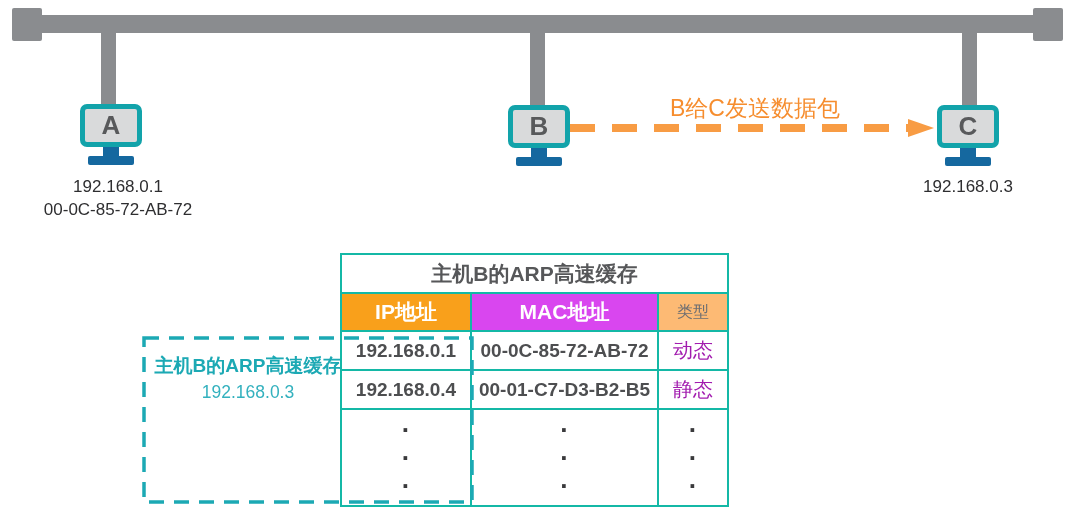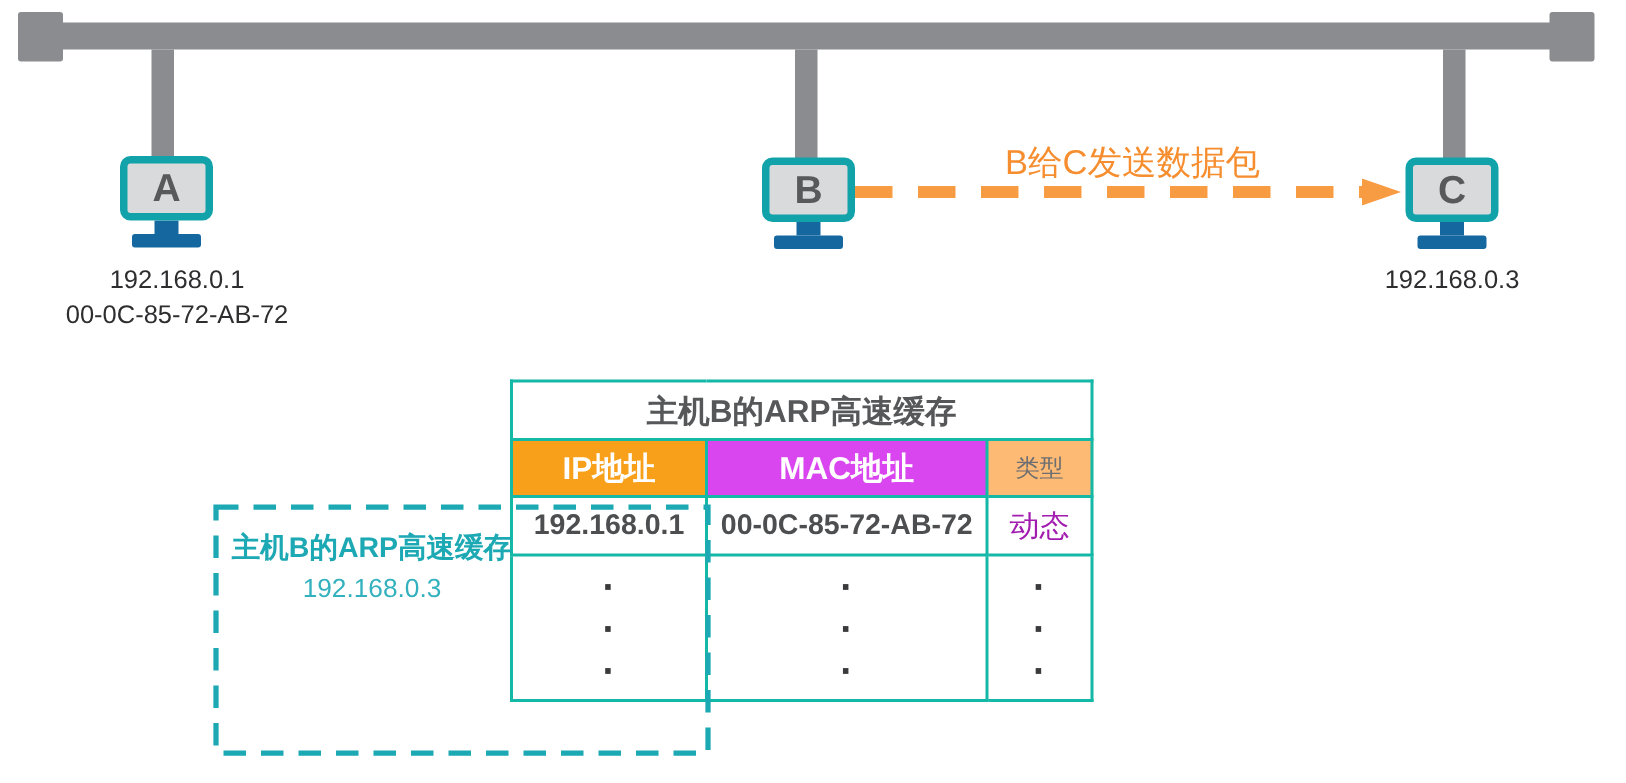--- a/index.html
+++ b/index.html
@@ -113,20 +113,25 @@
       <td class="h-ip">IP地址</td>
       <td class="h-mac">MAC地址</td>
       <td class="h-type">类型</td>
     </tr>
     <tr>
       <td class="c-ip">192.168.0.1</td>
       <td class="c-mac">00-0C-85-72-AB-72</td>
       <td class="c-type">动态</td>
     </tr>
     <tr>
+      <td class="c-ip">192.168.0.4</td>
+      <td class="c-mac">00-01-C7-D3-B2-B5</td>
+      <td class="c-type">静态</td>
+    </tr>
+    <tr>
       <td class="c-dots">
             <div class="dots">·
 ·
 ·</div>
           </td>
       <td class="c-dots">
             <div class="dots">·
 ·
 ·</div>
           </td>

